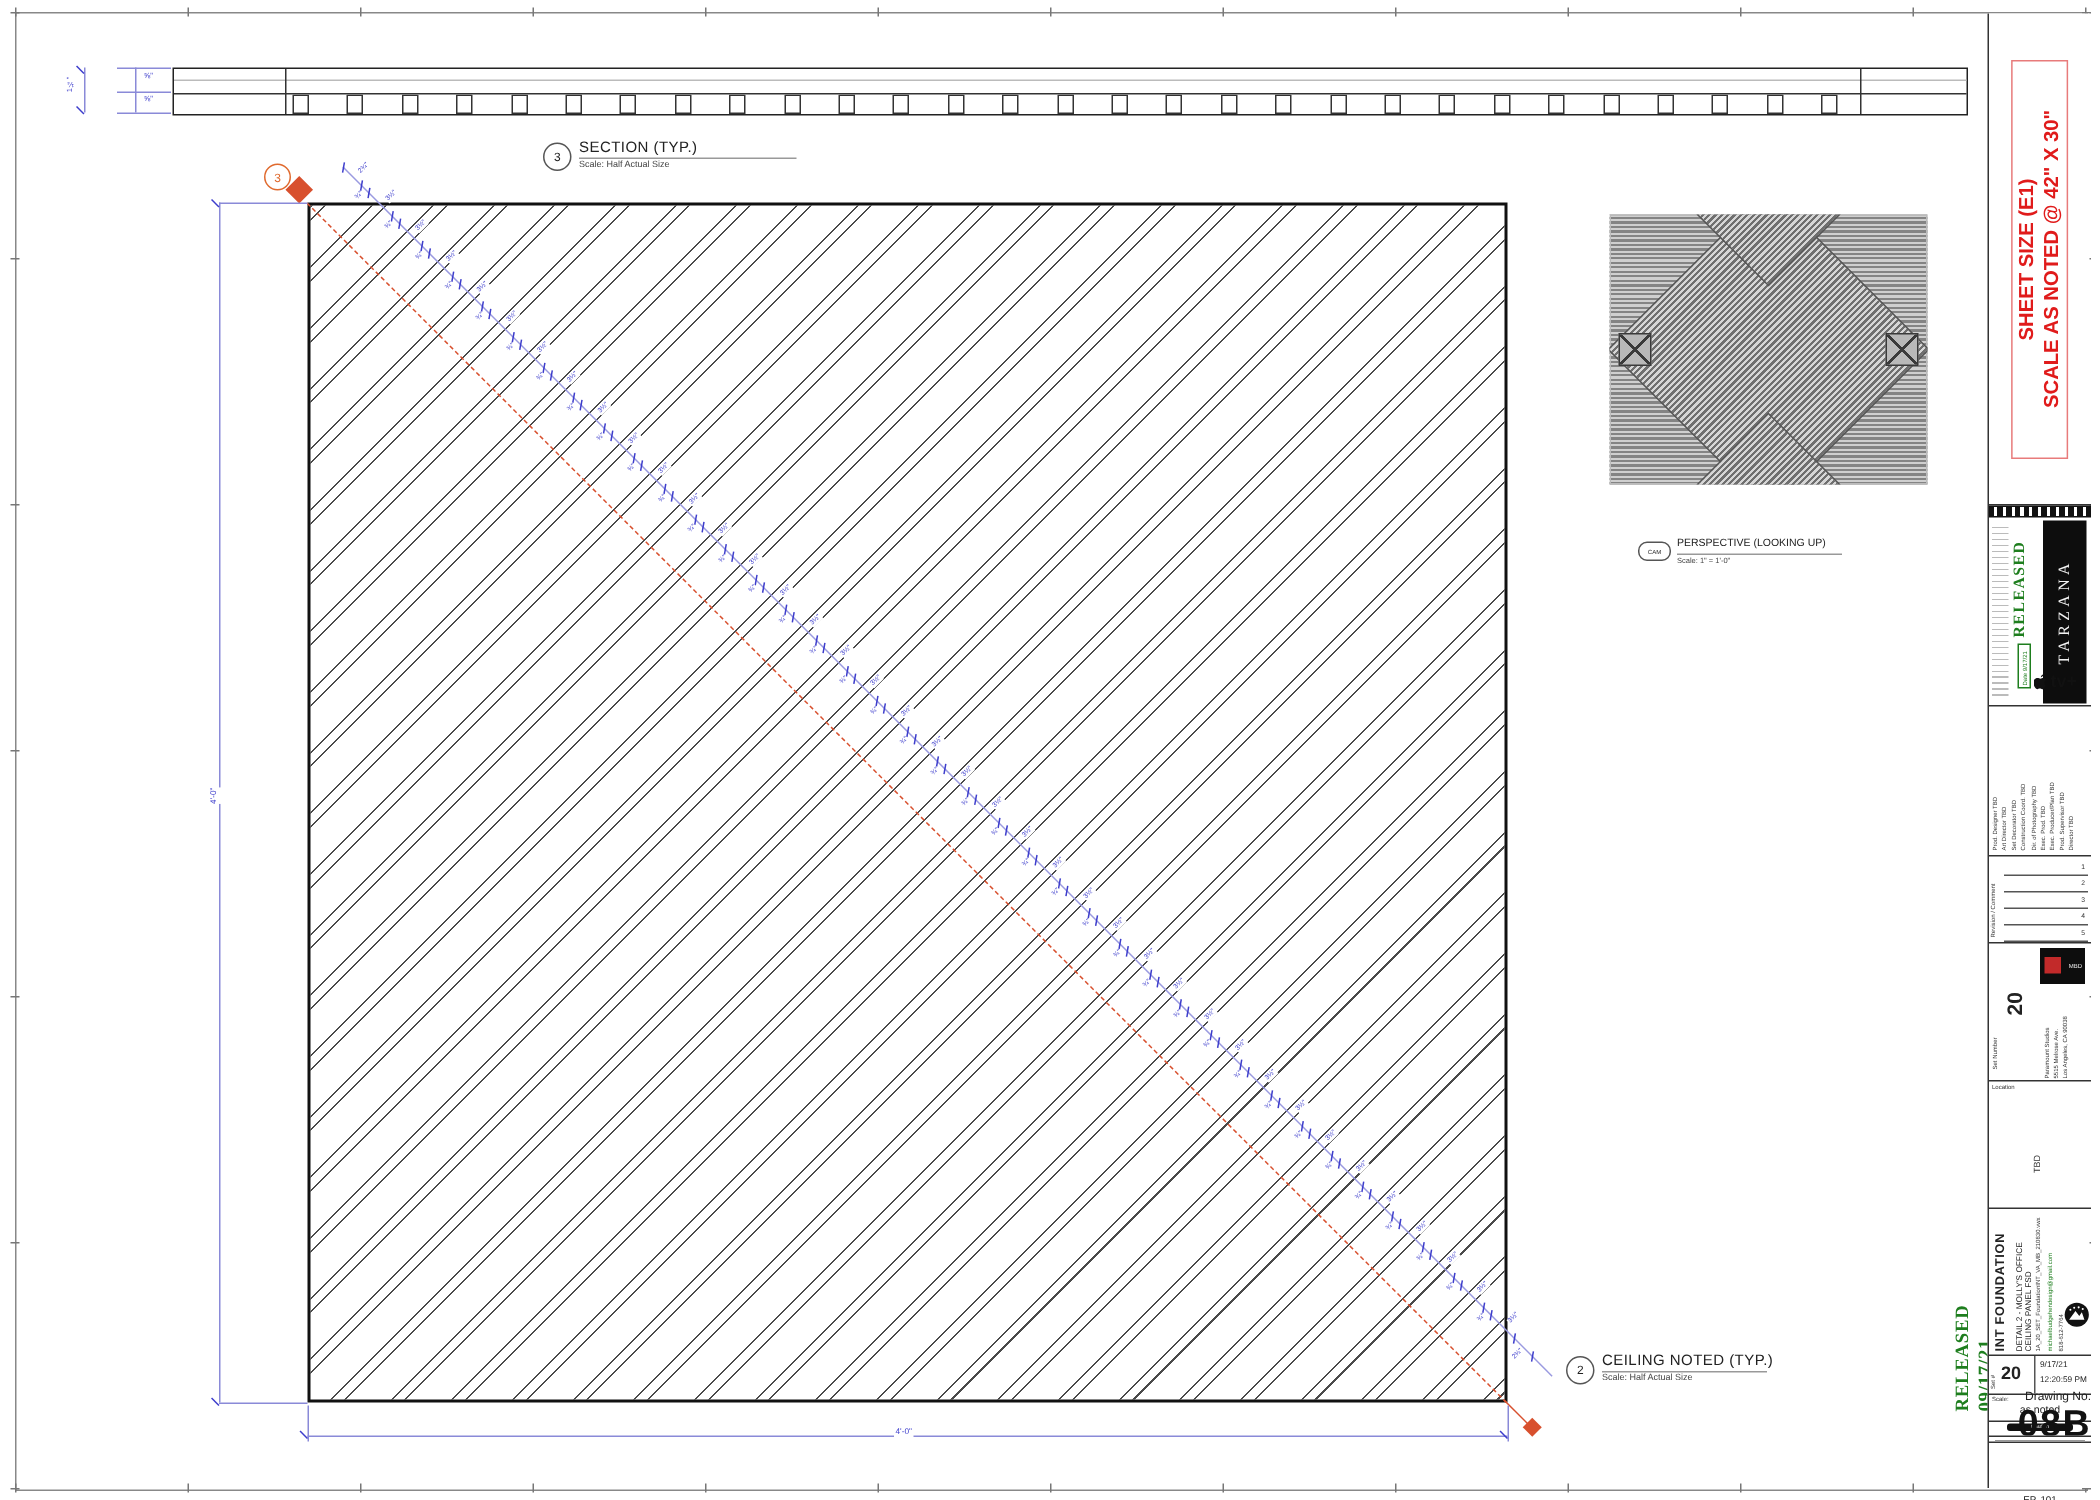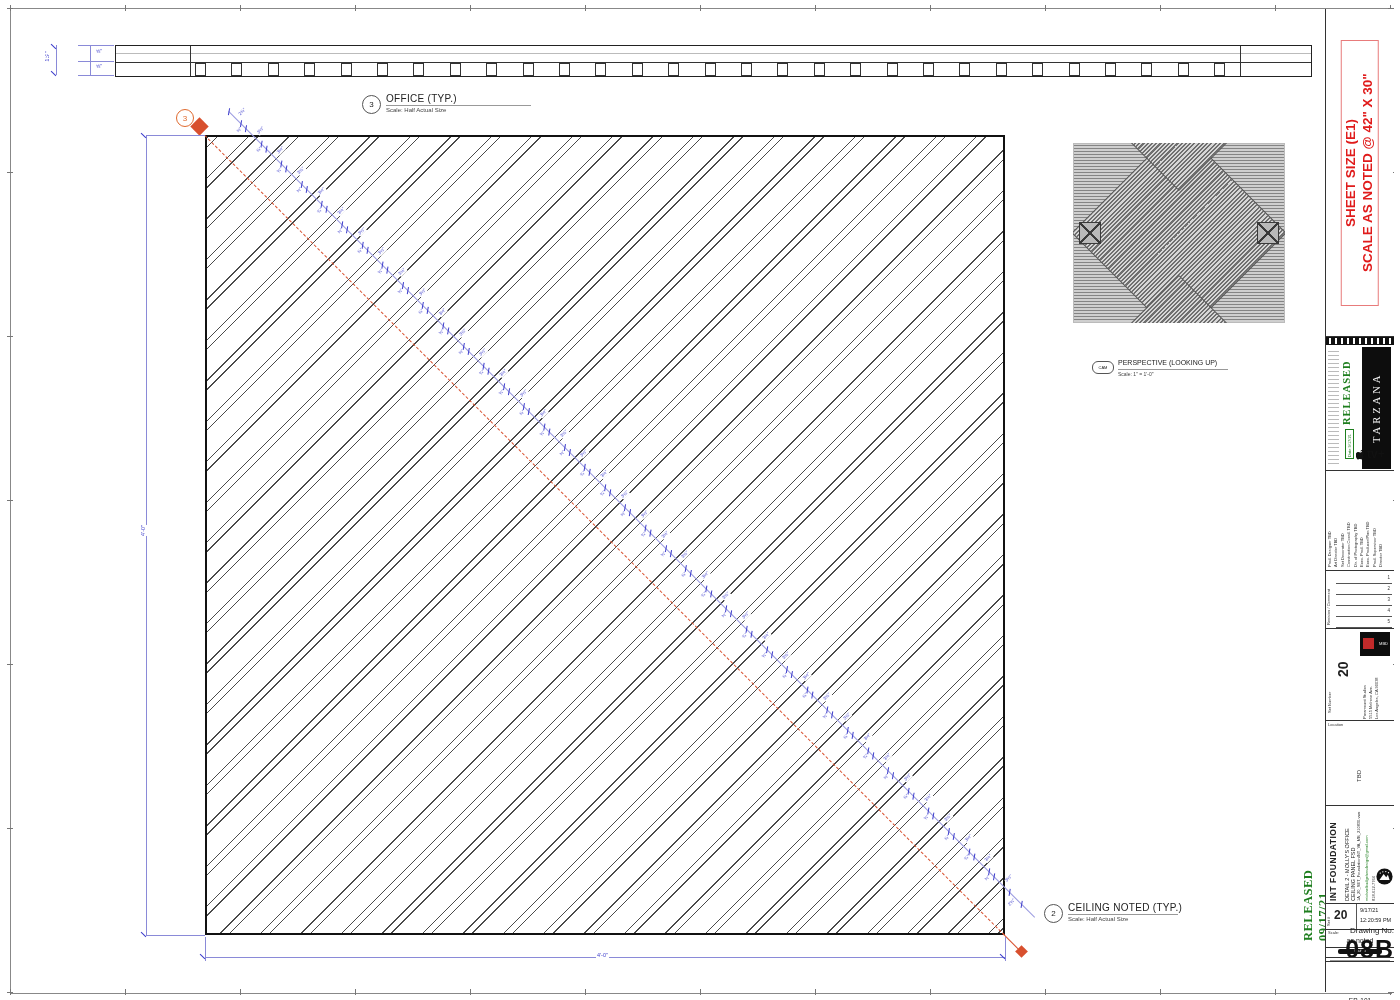--- a/index.html
+++ b/index.html
@@ -161,21 +161,21 @@
   <div class="abs dimlabel vtext" style="left:44px;top:51px;">1¼"</div>
   <div class="abs dimline" style="left:78px;top:45px;width:36px;height:1px;"></div>
   <div class="abs dimline" style="left:78px;top:61px;width:36px;height:1px;"></div>
   <div class="abs dimline" style="left:78px;top:75px;width:36px;height:1px;"></div>
   <div class="abs dimline" style="left:90px;top:45px;width:1px;height:30px;"></div>
   <div class="abs dimlabel" style="left:95px;top:49px;">⅝"</div>
   <div class="abs dimlabel" style="left:95px;top:64px;">⅝"</div>
 
   <div class="abs title-blk" style="left:362px;top:93px;width:200px;">
     <div class="abs mkr-circle" style="left:0;top:2px;width:17px;height:17px;font-size:8px;">3</div>
-    <div class="abs t1" style="left:24px;top:0;">OFFICE (TYP.)</div>
+    <div class="abs t1" style="left:24px;top:0;">SECTION (TYP.)</div>
     <div class="abs uline" style="left:24px;top:12px;width:145px;"></div>
     <div class="abs t2" style="left:24px;top:14px;">Scale: Half Actual Size</div>
   </div>
 
   <div class="abs" id="plan"></div>
   <div class="abs" id="red-diag"></div>
 
   <div class="abs" style="left:193px;top:120px;width:13px;height:13px;background:#d8502e;transform:rotate(45deg);"></div>
   <div class="abs mkr-circle" style="left:176px;top:109px;width:16px;height:16px;font-size:8px;border-color:#e06a2e;color:#e06a2e;">3</div>
 

